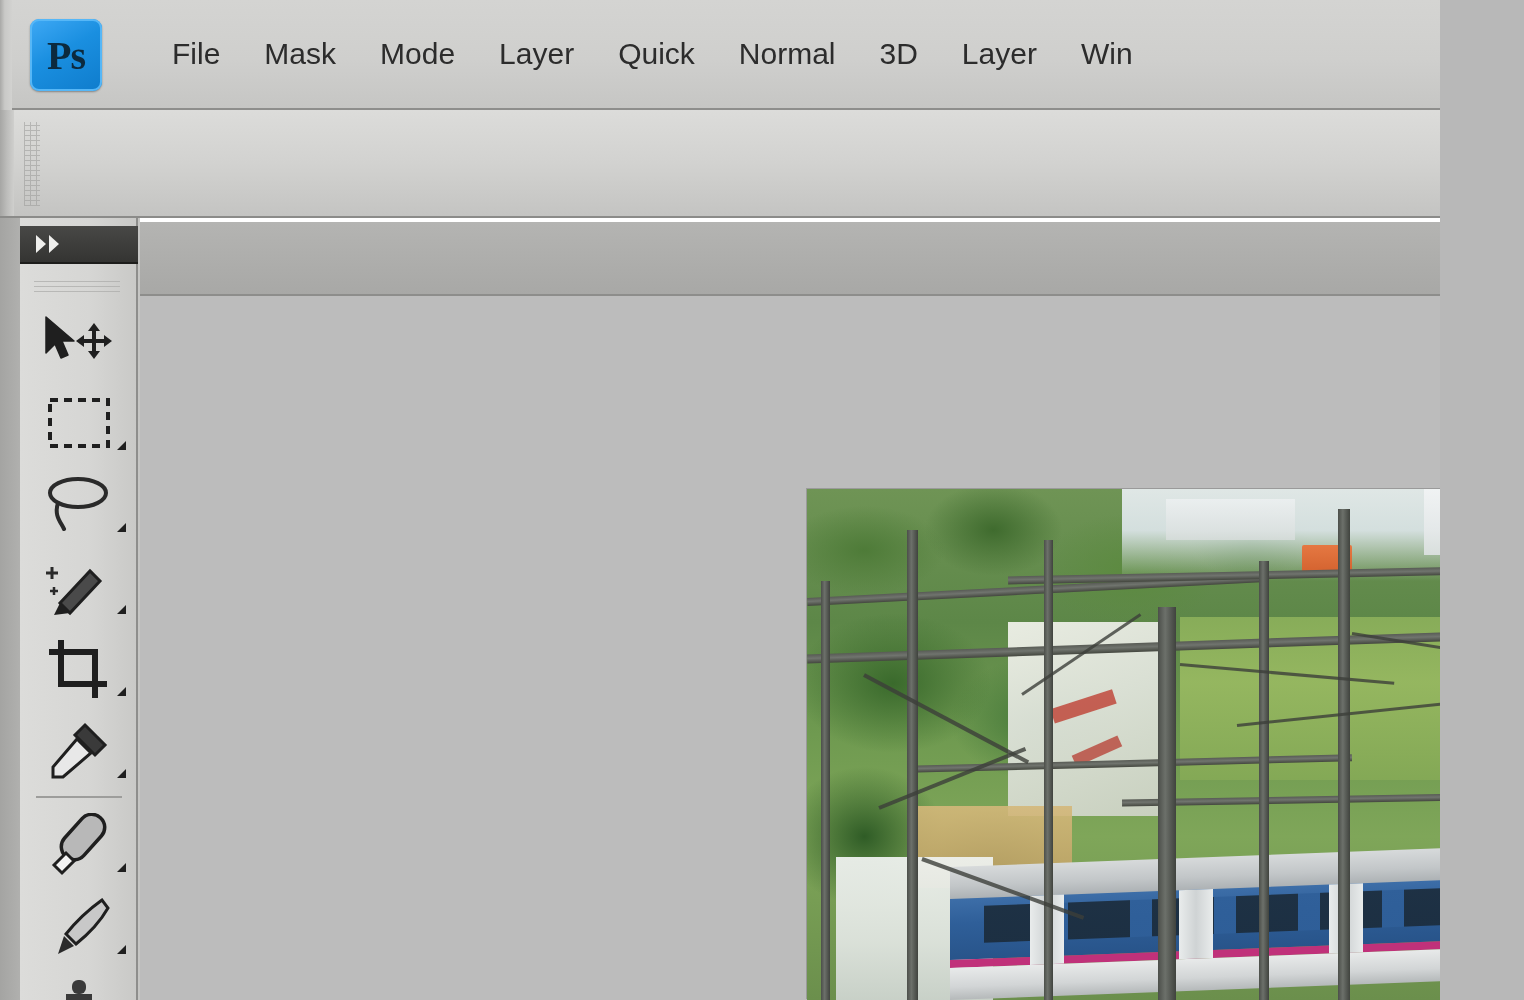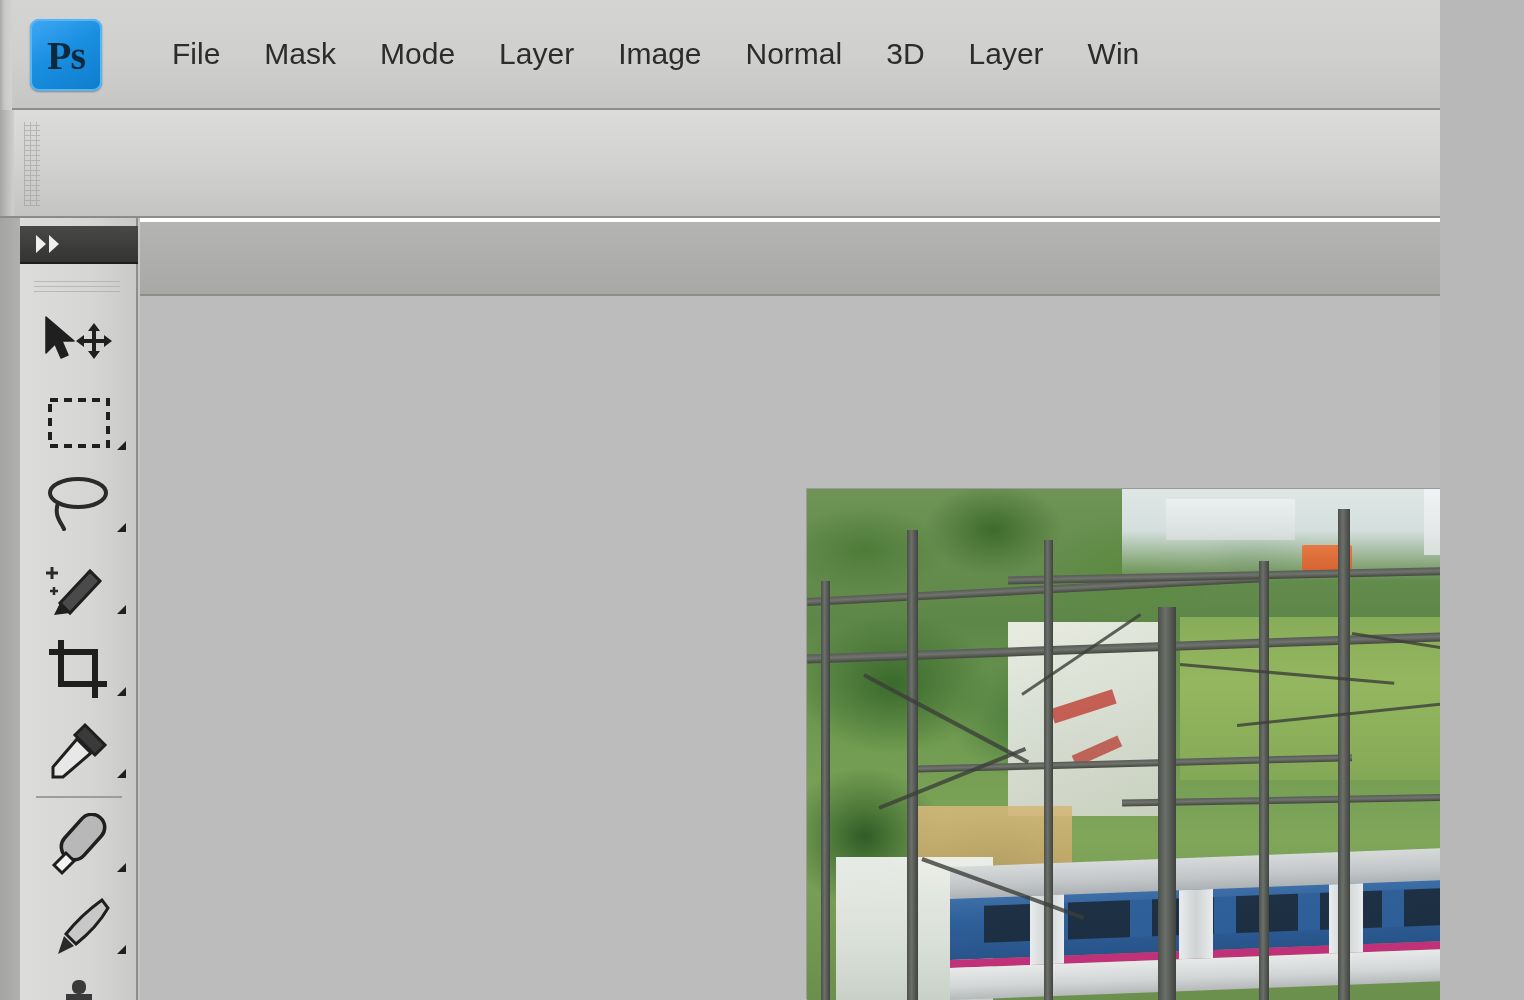--- a/index.html
+++ b/index.html
@@ -474,21 +474,21 @@
 <div id="app">
 
   <div class="menubar">
     <div class="menubar-edge-left"></div>
     <div class="ps-logo">Ps</div>
     <div class="menu-items">
       <div class="menu-item">File</div>
       <div class="menu-item">Mask</div>
       <div class="menu-item">Mode</div>
       <div class="menu-item">Layer</div>
-      <div class="menu-item">Image</div>
+      <div class="menu-item">Quick</div>
       <div class="menu-item">Normal</div>
       <div class="menu-item">3D</div>
       <div class="menu-item">Layer</div>
       <div class="menu-item">Win</div>
     </div>
   </div>
 
   <div class="optionsbar">
     <div class="opt-edge"></div>
     <div class="gripper"></div>

